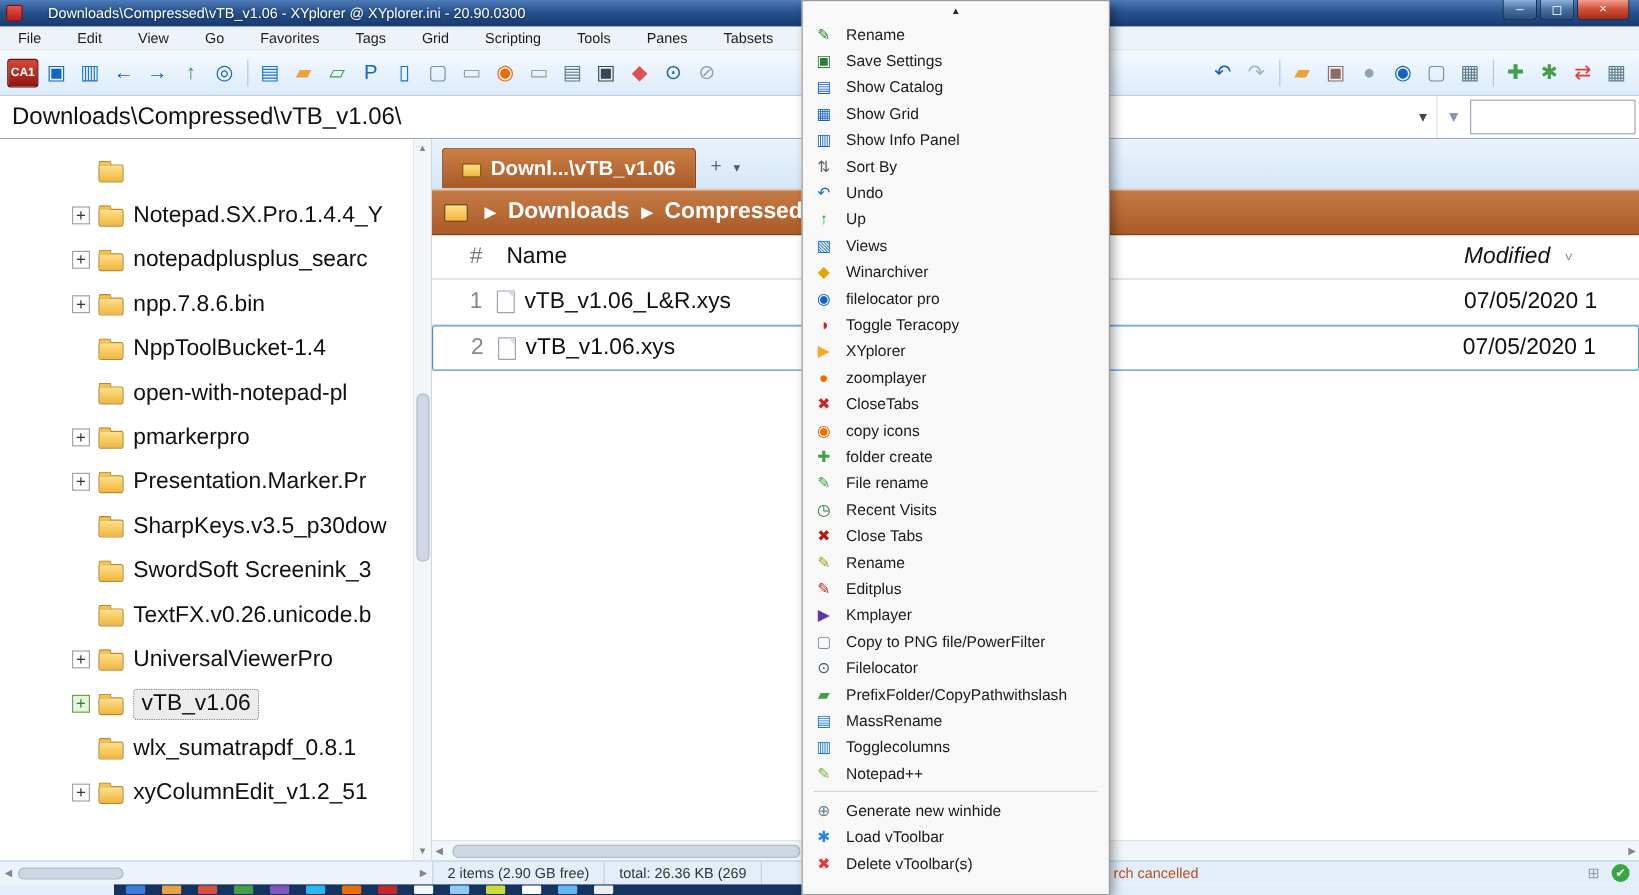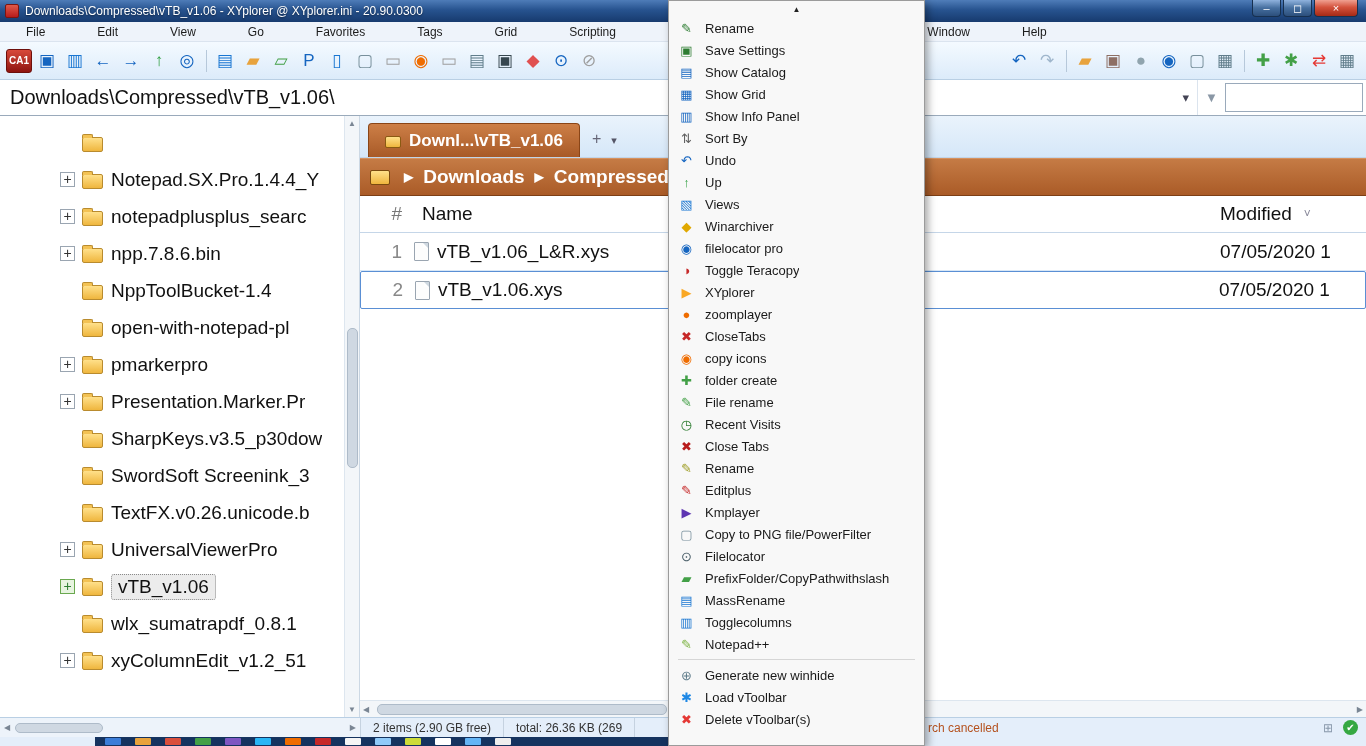--- a/index.html
+++ b/index.html
@@ -2,28 +2,28 @@
 <html><head>
 <meta charset="utf-8">
 <style>
   * { margin:0; padding:0; box-sizing:border-box; }
   html,body { width:1366px; height:746px; overflow:hidden; font-family:"Liberation Sans",sans-serif; }
   .window { position:relative; width:1366px; height:746px; background:#fff; }
 
   
   .titlebar { height:22px; background:linear-gradient(#4e7cb8,#27538f 45%,#173a6e); display:flex; align-items:center; color:#fff; font-size:12px; padding:0 5px; position:relative; }
   .app-ico { width:14px; height:14px; background:linear-gradient(#e05a4a,#b71c1c); border-radius:2px; margin-right:6px; flex:none; border:1px solid #7d1410; }
-  .title-text { white-space:nowrap; text-shadow:0 1px 2px rgba(0,0,0,.5); }
+  .title-text { white-space:nowrap; text-shadow:0 1px 2px rgba(0,0,0,.5);margin-left:15px; }
   .caption { position:absolute; right:8px; top:0; display:flex; }
   .cap-btn { width:29px; height:17px; display:flex; align-items:center; justify-content:center; font-size:11px; color:#fff; background:linear-gradient(#8fb2dd,#466f9f 50%,#2c4f7c); border:1px solid #17304f; border-top:none; border-radius:0 0 4px 4px; margin-left:2px; }
   .cap-close { width:44px; background:linear-gradient(#f0a091,#d4523c 45%,#a52a16); }
 
   
   .menubar { height:20px; background:#eef3fa; display:flex; align-items:center; font-size:12px; color:#1c1c1c; border-bottom:1px solid #dbe4ef; }
-  .menu-item { padding:0 26px; white-space:nowrap; }
+  .menu-item { padding:0 15px; white-space:nowrap; }
 
   
   .toolbar { height:38px; background:linear-gradient(#f4faff,#dcebfa); display:flex; align-items:center; border-bottom:1px solid #b9cfe4; padding:0 5px; }
   .tb-group { display:flex; align-items:center; }
   .tb-spacer { flex:1; }
   .tbicon { width:26px; height:26px; display:flex; align-items:center; justify-content:center; font-size:17px; margin:0 1px; border-radius:3px; position:relative; flex:none; }
   .tbicon.logo { background:linear-gradient(#d84a3a,#8e1410); color:#fff; font-size:10px; font-weight:bold; width:26px; height:24px; border:1px solid #6d0f0b; }
   .tbicon.sep { width:8px; }
   .tbicon.sep::after { content:""; width:1px; height:22px; background:#b6c8da; display:block; margin:auto; }
 
@@ -62,21 +62,21 @@
   .tab-add { margin:0 4px 10px 12px; color:#667; font-size:16px; line-height:1; }
   .tab-dd { margin:0 0 11px 6px; color:#556; font-size:11px; line-height:1; }
   .crumbbar { height:38px; background:linear-gradient(#c57b45,#aa5b27); border-top:1px solid #d6925f; border-bottom:1px solid #7d3f15; display:flex; align-items:center; padding:0 10px; color:#fff; font-weight:bold; font-size:19px; white-space:nowrap; overflow:hidden; }
   .crumb-folder { width:20px; height:15px; background:linear-gradient(#ffe08a,#efb63e); border:1px solid #7a4a10; border-radius:2px; margin-right:4px; flex:none; }
   .crumb-wrap { display:flex; align-items:center; }
   .crumb-seg { display:flex; align-items:center; }
   .crumb-sep { font-size:12px; margin:0 10px; color:#fff; }
   .listheader { height:37px; display:flex; align-items:center; border-bottom:1px solid #c5d6e8; font-size:19px; color:#111; }
   .col-num { width:46px; text-align:right; color:#777; padding-right:4px; }
   .col-name { flex:1; padding-left:16px; }
-  .col-mod { width:146px; display:flex; align-items:center; gap:12px; flex:none; }
+  .col-mod { width:146px; display:flex; align-items:center; gap:12px; flex:none;font-style:italic; }
   .sort { color:#889; font-size:12px; }
   .rows { flex:1; overflow:hidden; }
   .frow { height:38px; display:flex; align-items:center; border-bottom:1px solid #d8e7f6; font-size:19px; color:#111; }
   .frow.selected { border:1px solid #5a8fd4; border-radius:2px; }
   .rnum { width:46px; text-align:right; color:#888; padding-right:4px; flex:none; }
   .ficon { width:15px; height:19px; background:#fdfdfd; border:1px solid #9aa5b1; border-radius:1px; margin:0 8px 0 8px; position:relative; flex:none; }
   .ficon::before { content:""; position:absolute; top:0; right:0; border-style:solid; border-width:0 5px 5px 0; border-color:#fff #cfd8e0; }
   .rname { flex:1; white-space:nowrap; overflow:hidden; }
   .rmod { width:146px; white-space:nowrap; overflow:hidden; flex:none; }
   .hscroll { height:17px; background:#f3f6f9; border-top:1px solid #dde6ef; display:flex; align-items:center; font-size:8px; color:#7a8694; padding:0 3px; }

